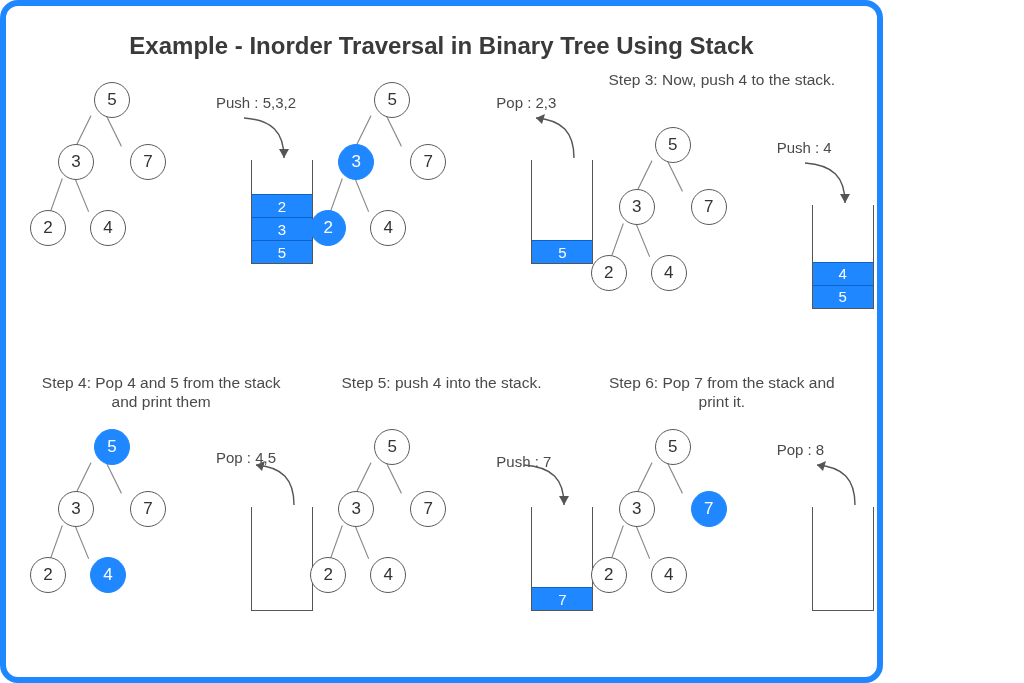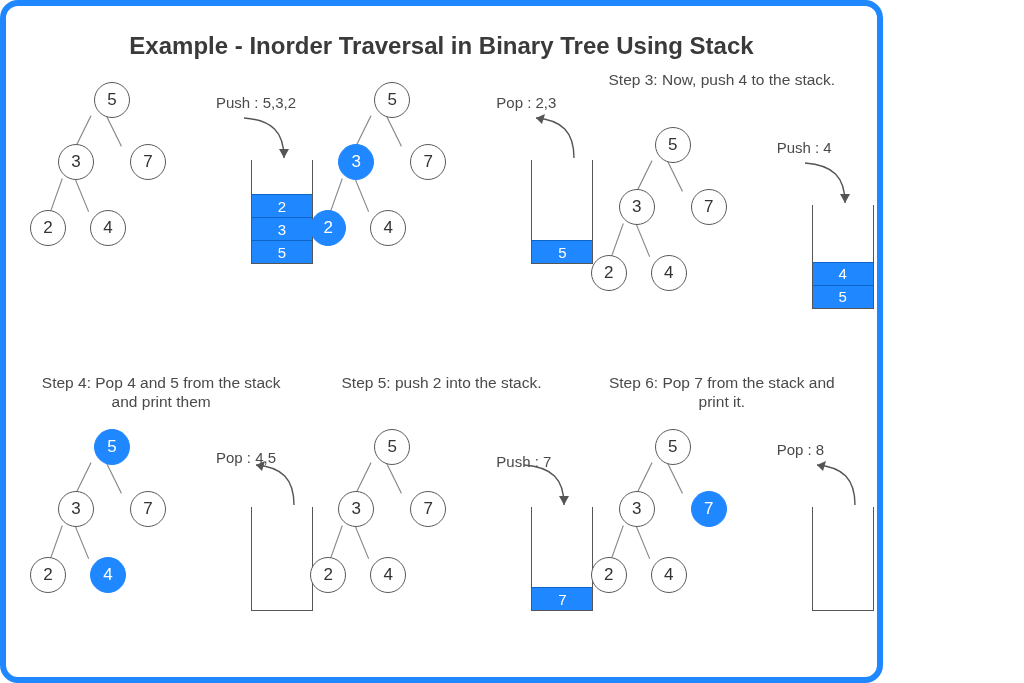--- a/index.html
+++ b/index.html
@@ -228,21 +228,21 @@
           <div class="node hl" style="left: 64px; top: 140px;">4</div>
           <div class="op-label" style="left: 190px; top: 32px;">Pop : 4,5</div>
           <svg class="arrow" width="70" height="70" style="left: 218px; top: 40px;">
             <path d="M50,48 C50,22 38,10 12,8"></path>
             <path class="head" d="M12,8 l9,-4 l-3,10 z"></path>
           </svg>
           <div class="stack" style="left: 225px; top: 90px; width: 62px; height: 104px;"></div>
         </div>
       </div>
       <div class="panel">
-        <div class="caption">Step 5: push 2 into the stack.</div>
+        <div class="caption">Step 5: push 4 into the stack.</div>
         <div class="scene">
           <svg class="edges" viewBox="0 0 320 220" preserveAspectRatio="none">
             <line x1="76.96156068704293" y1="45.56620103898161" x2="59.03843931295707" y2="76.4337989610184"></line>
             <line x1="95.03843931295707" y1="45.56620103898161" x2="112.96156068704293" y2="76.4337989610184"></line>
             <line x1="42.97010275658895" y1="108.57047207375462" x2="29.02989724341105" y2="141.42952792624538"></line>
             <line x1="57.85292311734865" y1="108.19665392953159" x2="74.14707688265135" y2="141.80334607046842"></line>
           </svg>
           <div class="node" style="left: 68px; top: 12px;">5</div>
           <div class="node" style="left: 32px; top: 74px;">3</div>
           <div class="node" style="left: 104px; top: 74px;">7</div>

